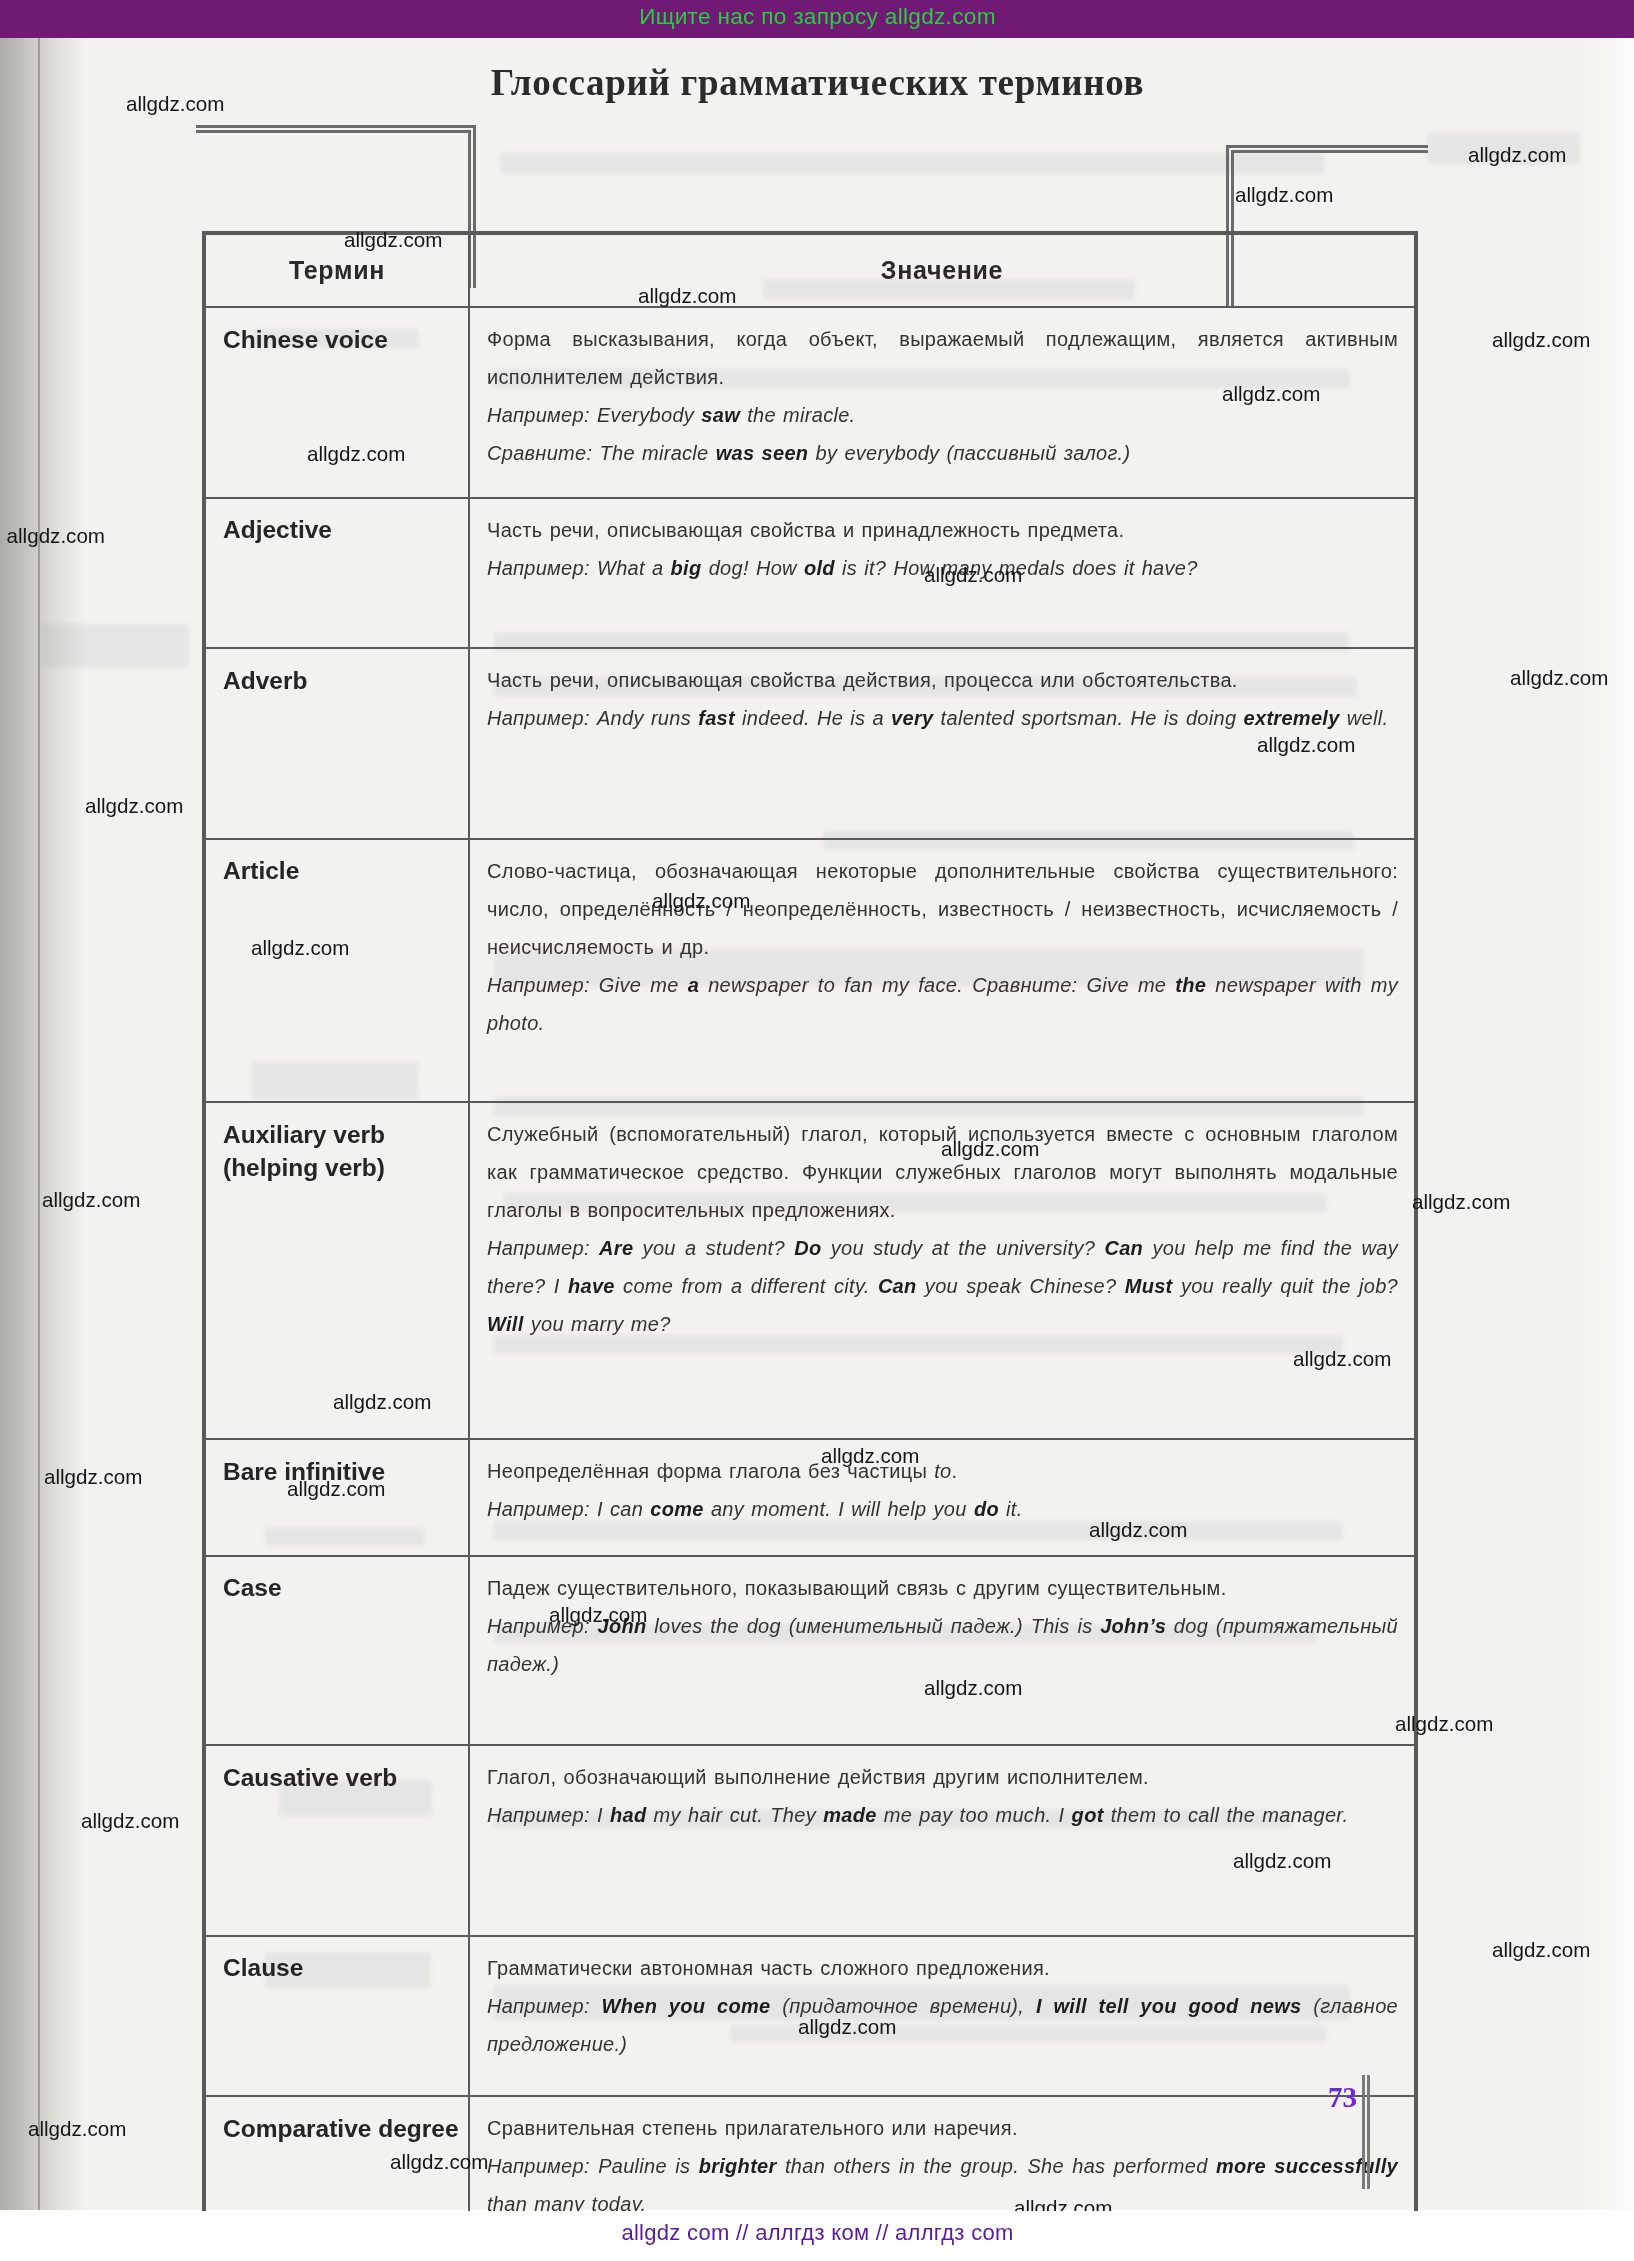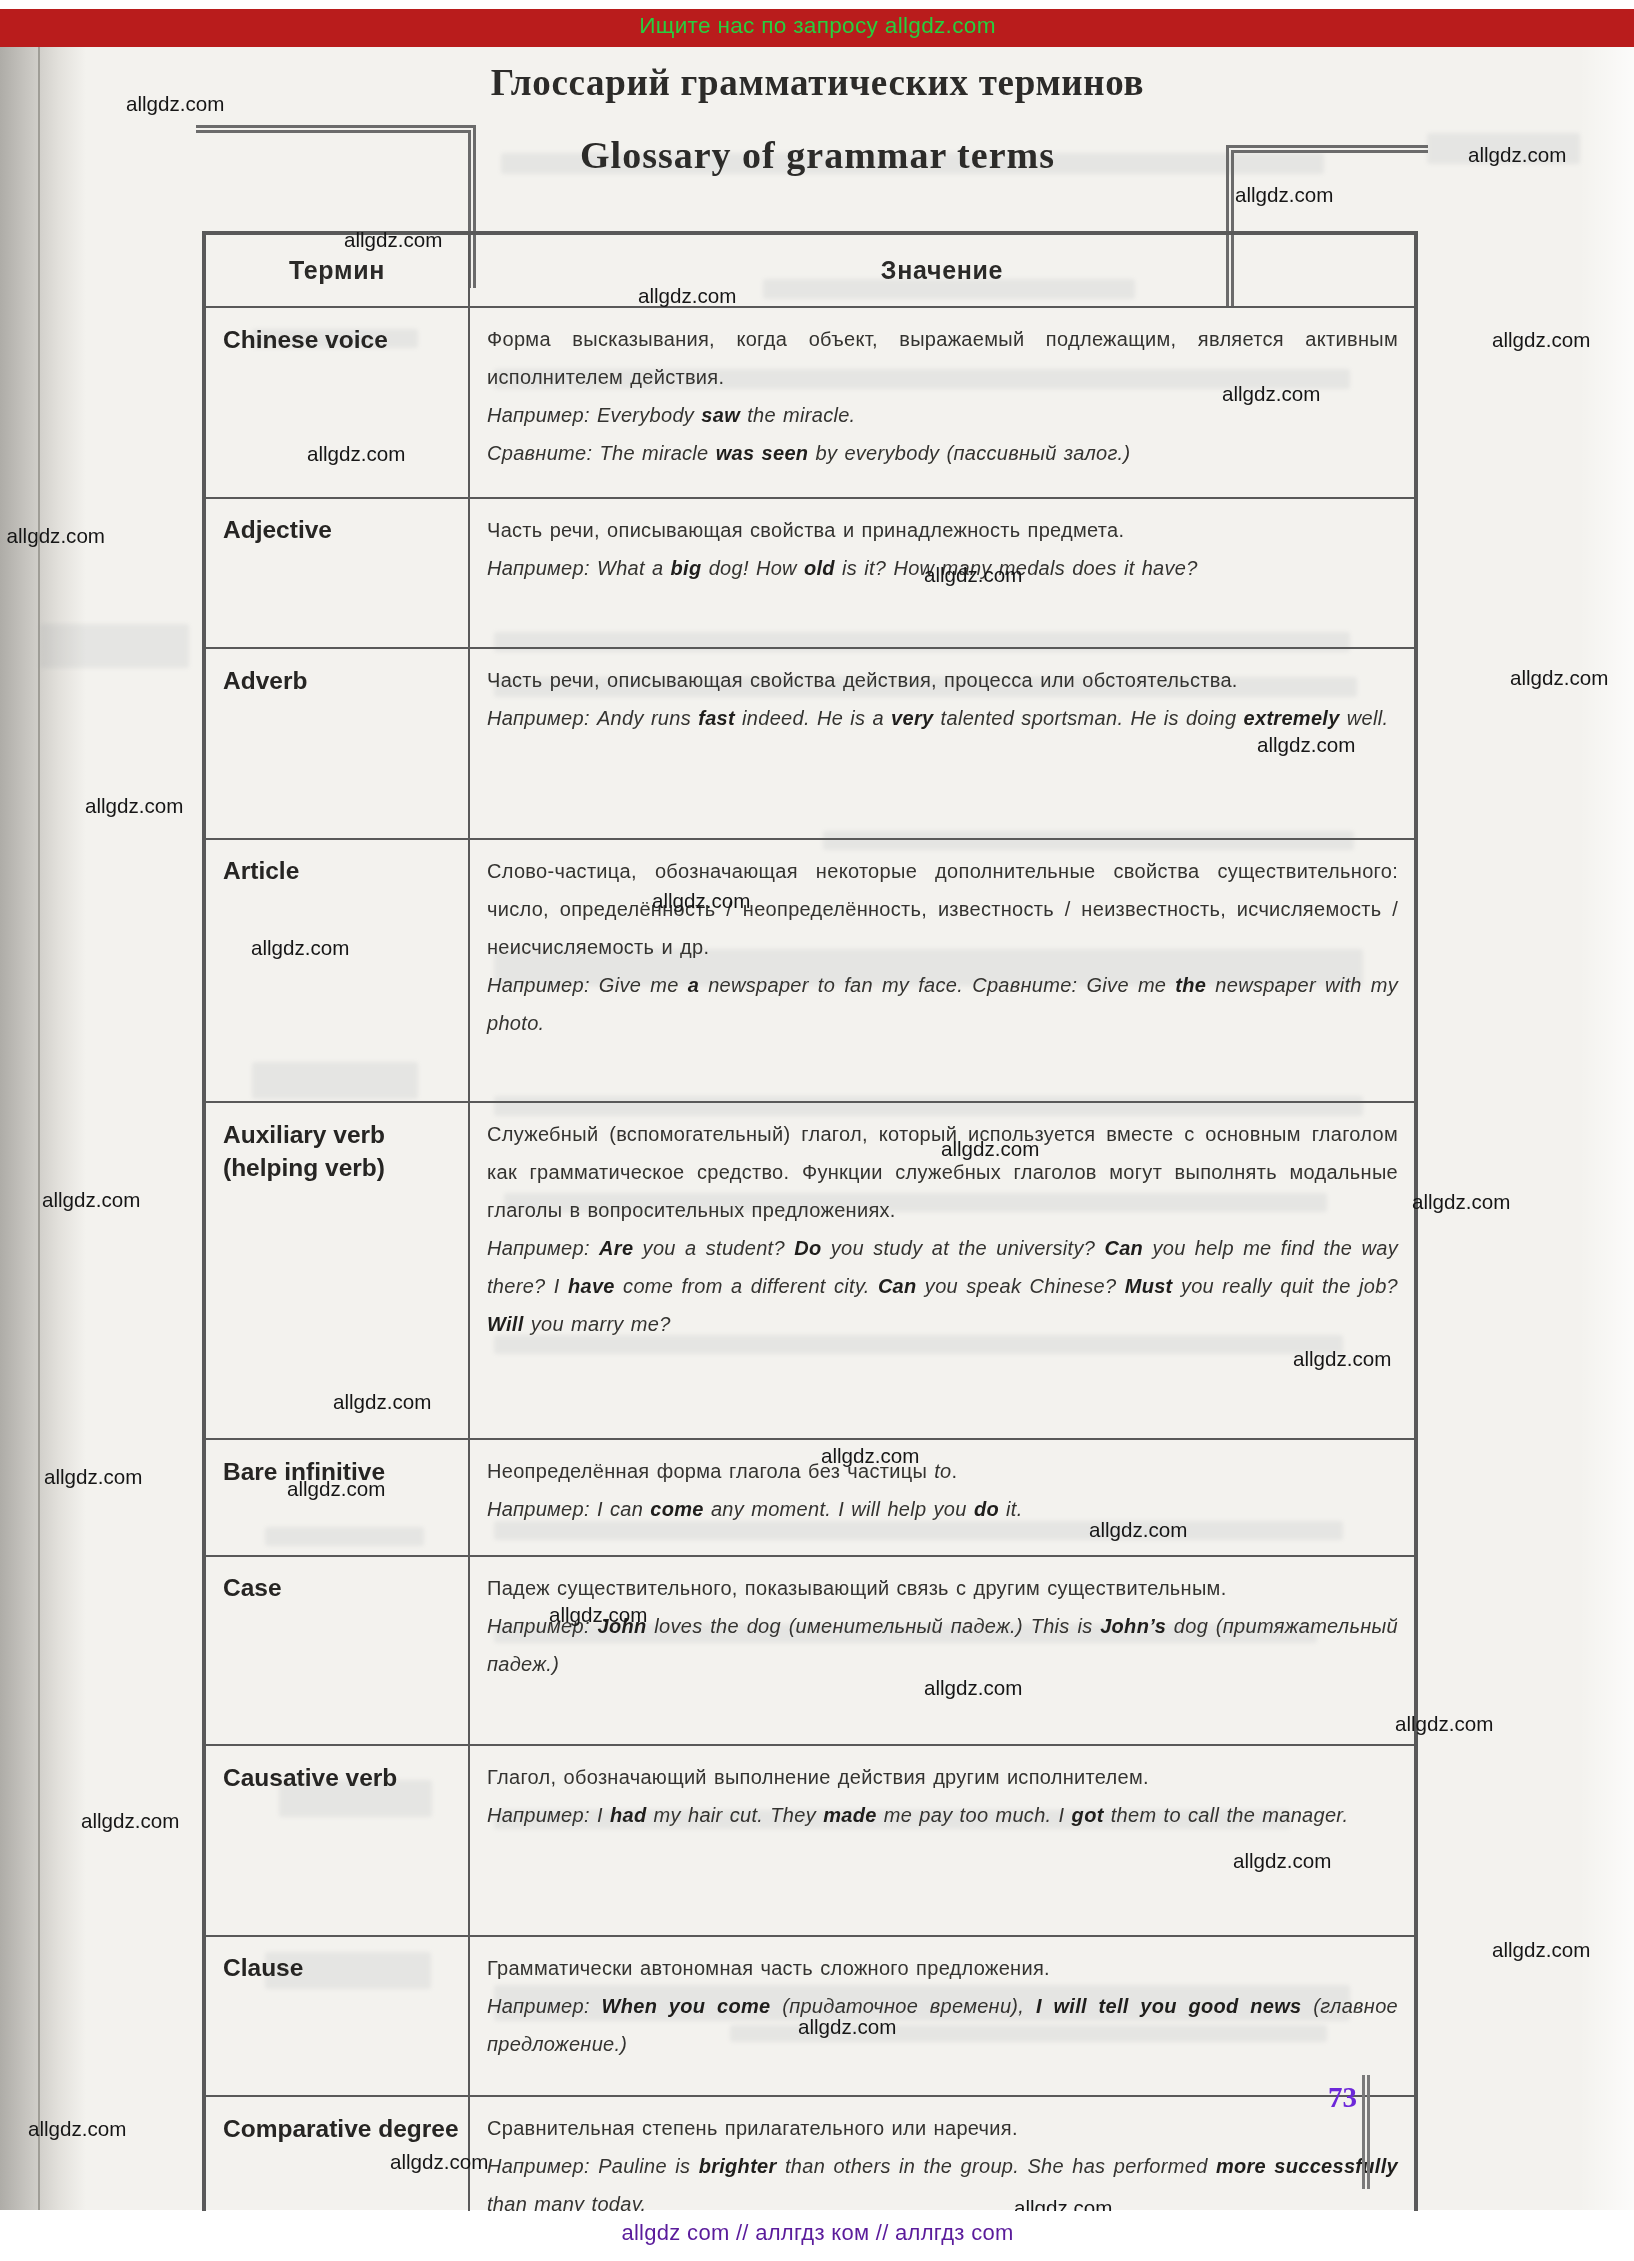--- a/index.html
+++ b/index.html
@@ -1,21 +1,21 @@
 <!DOCTYPE html>
 <html style="font-size:10.6px"><head>
 <meta charset="utf-8">
 <style>
   html,body { margin:0; padding:0; background:#ffffff; }
   .canvas {
     position:relative; width:1635px; height:2261px; overflow:hidden;
     background:#ffffff; font-family:"Liberation Sans","DejaVu Sans",sans-serif;
   }
   
-  .top-strip { position:absolute; left:0; top:9px; width:100%; height:38px; background:#b91c1c; z-index:6; }
+  .top-strip { position:absolute; left:0; top:0; width:100%; height:38px; background:#701a75; z-index:6; }
   .promo {
     position:absolute; left:0; right:0; top:4px; text-align:center;
     font-size:22.6px; color:#28ce3e; letter-spacing:0.3px;
   }
   .bottom-strip { position:absolute; left:0; top:2211px; width:100%; height:50px; background:#fff; z-index:6; }
   .footer-line {
     position:absolute; left:0; right:0; top:9.3px; text-align:center;
     font-size:22px; color:#5a1b9b; letter-spacing:0.3px;
   }
   
@@ -134,21 +134,20 @@
       <div class="bleed" style="left: 279px; top: 1780px; width: 153px; height: 37px;"></div>
       <div class="bleed" style="left: 494px; top: 1810px; width: 796px; height: 18.6px;"></div>
       <div class="bleed" style="left: 265px; top: 1952px; width: 166px; height: 37px;"></div>
       <div class="bleed" style="left: 494px; top: 1985px; width: 856px; height: 36px;"></div>
       <div class="bleed" style="left: 730px; top: 2025px; width: 597px; height: 17px;"></div>
     </div>
 
   <div class="bracket bracket-left"></div>
   <div class="bracket bracket-right"></div>
   <h1 class="title-ru">Глоссарий грамматических терминов</h1>
-  <h2 class="title-en">Glossary of grammar terms</h2>
 
   <div class="table-wrap">
     <table class="glossary">
       <colgroup>
           <col style="width:265px">
           <col>
         </colgroup>
       <thead>
         <tr>
           <th>Термин</th>

